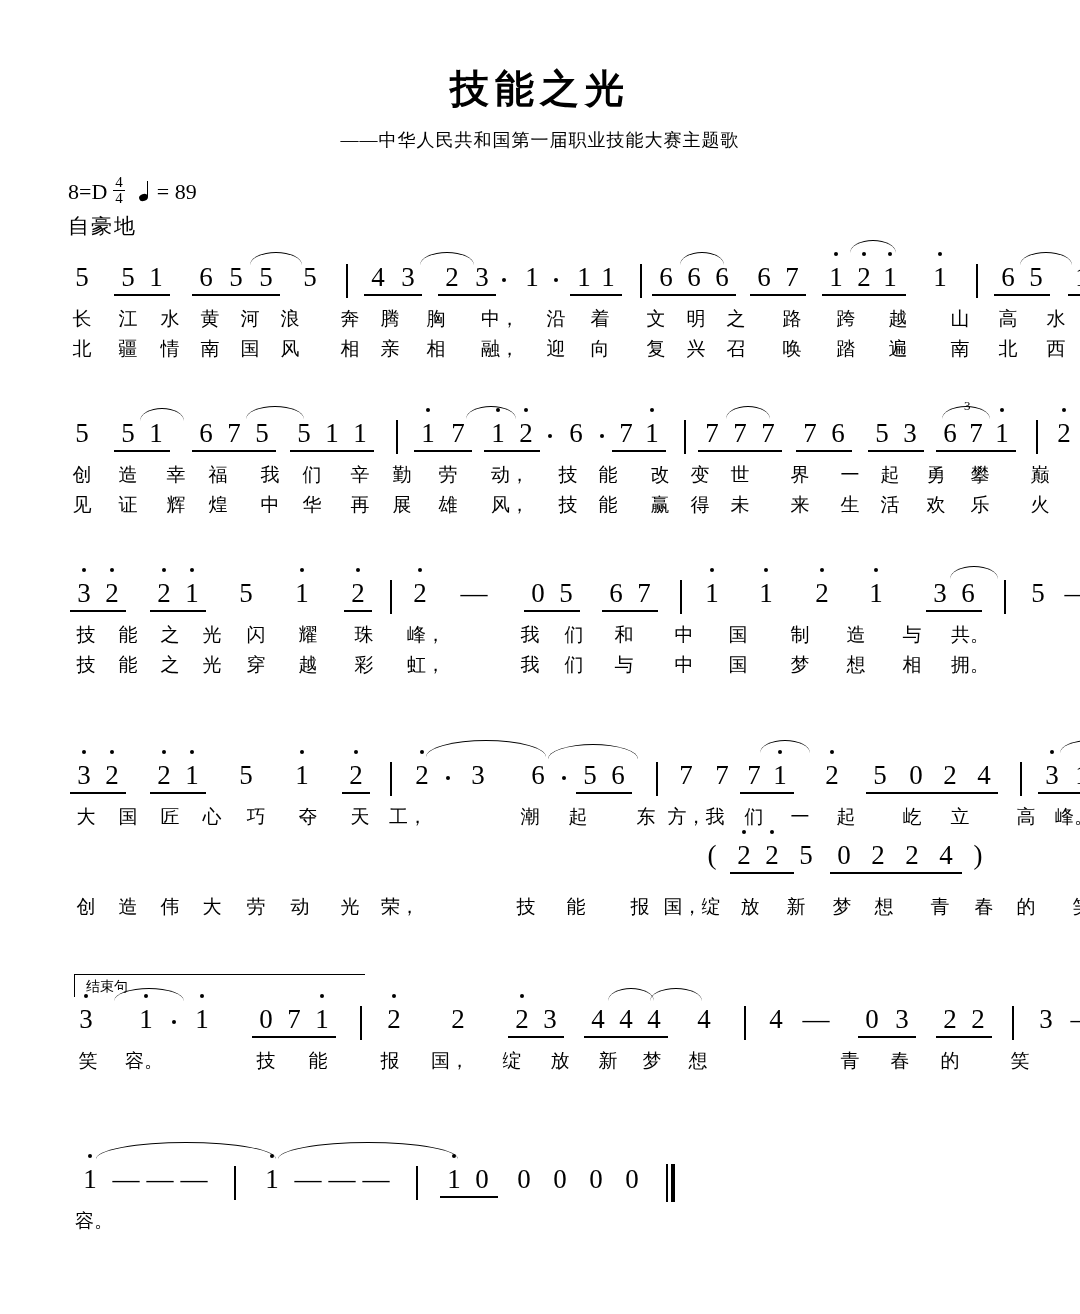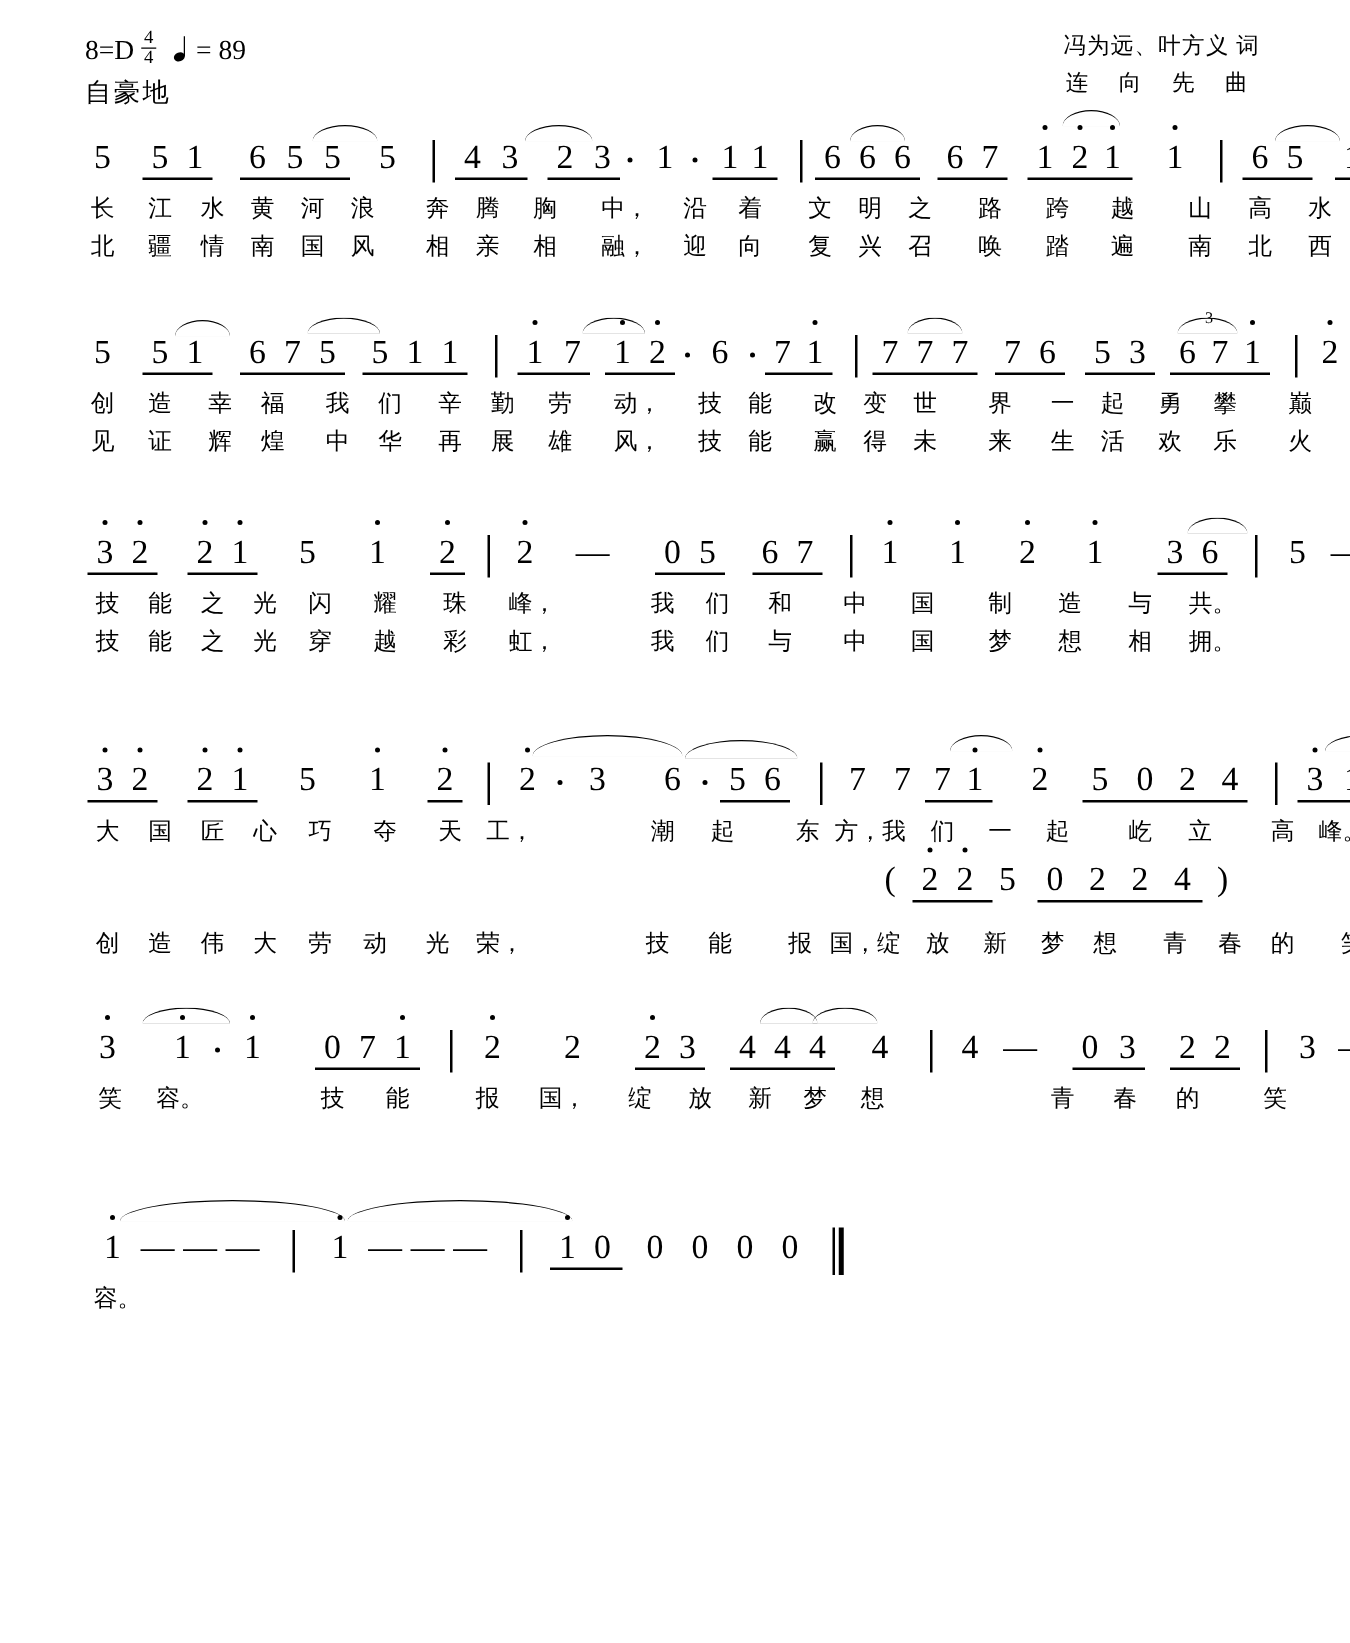--- a/index.html
+++ b/index.html
@@ -195,36 +195,34 @@
     position: absolute;
     font-size: 27px;
     transform: translateX(-50%);
   }
 </style>
 </head>
 <body>
 
 <div class="sheet">
 
+  <div class="title">技能之光</div>
+  <div class="subtitle">——中华人民共和国第一届职业技能大赛主题歌</div>
 
   <div class="meta-row">
     <div class="key-tempo">
       <span>8=D</span>
       <span class="frac">
         <span class="num">4</span>
         <span class="den">4</span>
       </span>
       <span class="quarter-note"></span>
       <span>= 89</span>
     </div>
     <div class="expression">自豪地</div>
-    <div class="credits">
-      <div>冯为远、叶方义 词</div>
-      <div class="line2">连 向 先 曲</div>
-    </div>
   </div>
 
   <div class="system" style="margin-top:12px;">
     <div class="notes-row" style="height:52px;">
       <span class="tok" style="left:22px;top:8px;">5</span>
       <span class="tok" style="left:68px;top:8px;">5</span>
       <span class="tok" style="left:96px;top:8px;">1</span>
       <div class="beam" style="left:54px;top:40px;width:56px;"></div>
       <span class="tok" style="left:146px;top:8px;">6</span>
       <span class="tok" style="left:176px;top:8px;">5</span>
@@ -642,20 +640,24 @@
       <span class="lyr" style="left:824px;">想</span>
       <span class="lyr" style="left:880px;">青</span>
       <span class="lyr" style="left:924px;">春</span>
       <span class="lyr" style="left:966px;">的</span>
       <span class="lyr" style="left:1022px;">笑</span>
 
     </div>
   </div>
 
   <div class="system" style="margin-top:42px;">
+    <div style="position:relative;height:30px;">
+      <div class="ending-bracket" style="left:14px;top:8px;width:290px;height:22px;"></div>
+      <span class="ending-label" style="left:26px;top:12px;">结束句</span>
+    </div>
 
     <div class="notes-row" style="height:52px;">
       <span class="tok" style="left:26px;top:8px;">3</span>
       <span class="dotup" style="left:24px;top:-2px;"></span>
       <div class="slur" style="left:54px;top:-8px;width:70px;"></div>
       <span class="tok" style="left:86px;top:8px;">1</span>
       <span class="dotup" style="left:84px;top:-2px;"></span>
       <span class="dotup" style="left:112px;top:24px;"></span>
       <span class="tok" style="left:142px;top:8px;">1</span>
       <span class="dotup" style="left:140px;top:-2px;"></span>

